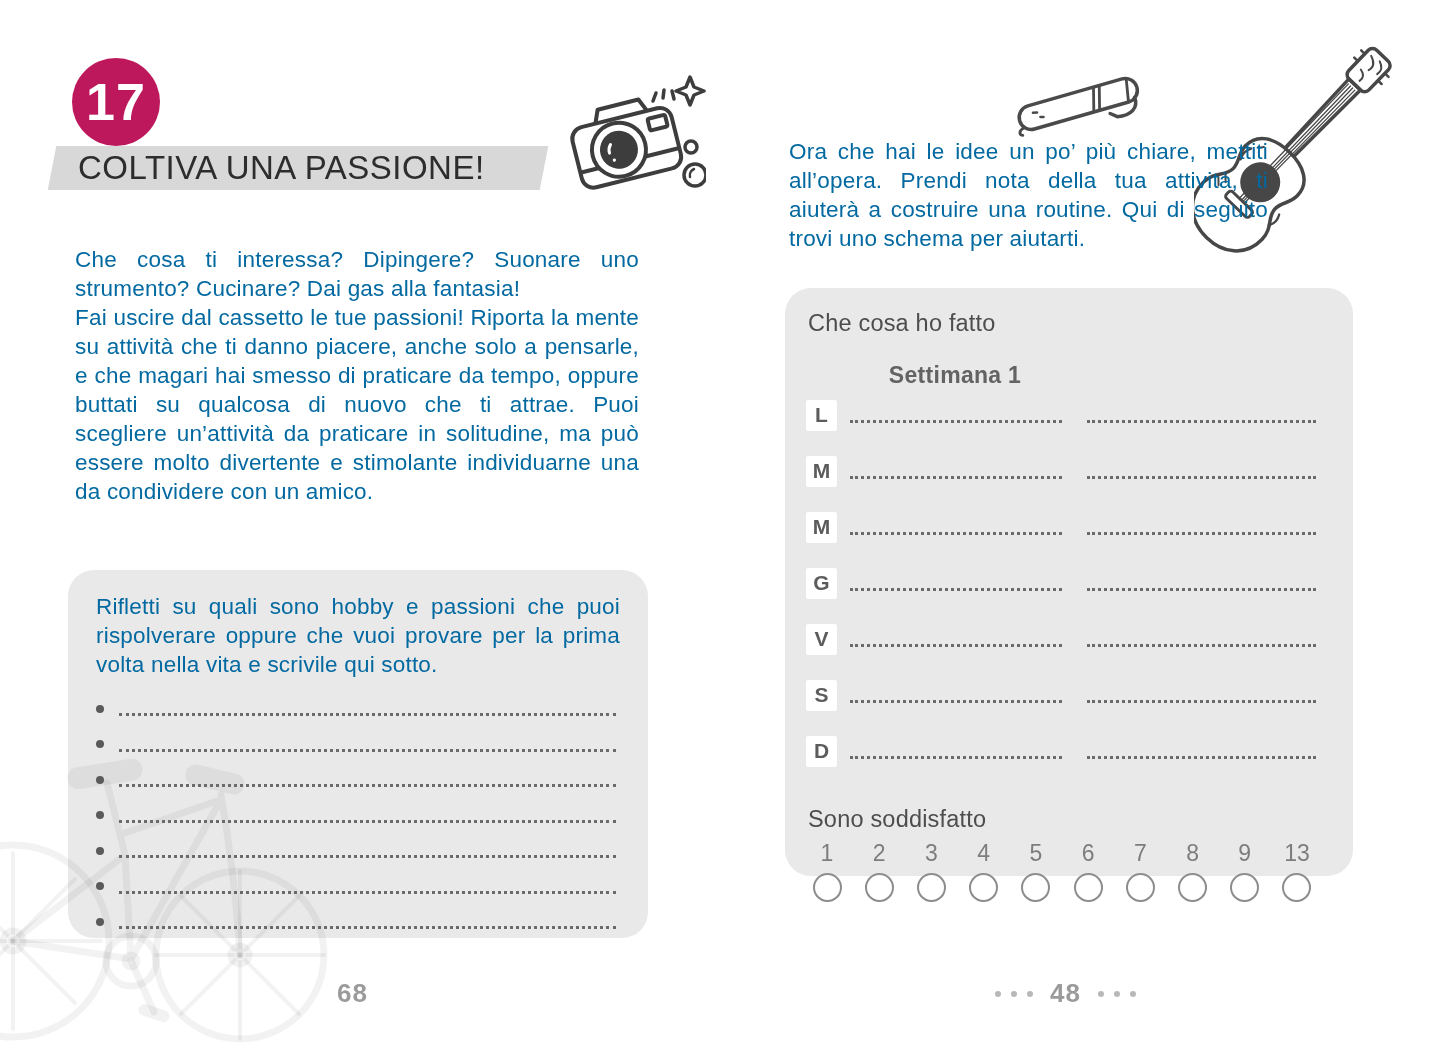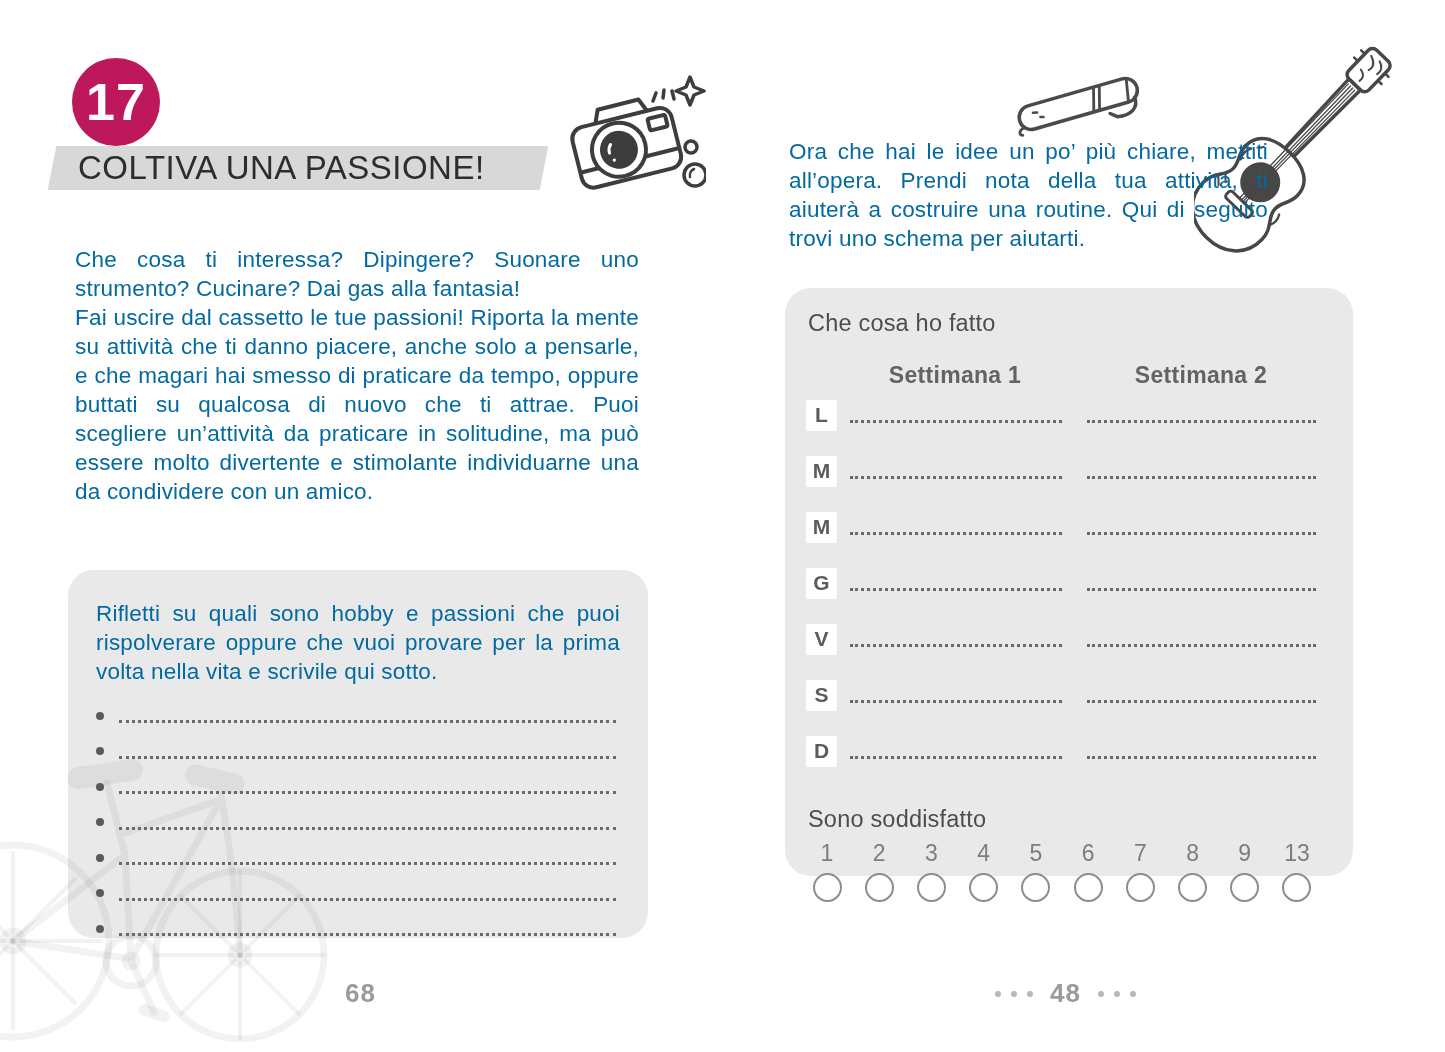--- a/index.html
+++ b/index.html
@@ -26,21 +26,21 @@
 
   .para-left{left:75px;top:245px;width:564px;}
   .para-right{left:789px;top:137px;width:479px;}
 
   
   .gray-box{background:#e9e9e9;border-radius:26px;}
   .left-box{left:68px;top:570px;width:580px;height:368px;}
   .right-box{left:785px;top:288px;width:568px;height:588px;}
   .box-inner{position:relative;z-index:2;height:100%;}
   .left-box .box-inner{padding:22px 28px 0 28px;box-sizing:border-box;}
-  .left-box .prompt{width:524px;margin-top:7px;}
+  .left-box .prompt{width:524px;}
 
   
   .dotline{display:inline-block;border-bottom:3px dotted #6a6a6a;height:0;}
   .bullets{margin-top:12px;}
   .bullet-row{display:flex;align-items:center;height:35.5px;}
   .bdot{width:8px;height:8px;border-radius:50%;background:#5a5a5a;flex:0 0 auto;}
   .bullet-row .dotline{flex:1;margin-left:15px;margin-right:4px;margin-top:12px;}
 
   
   .box-title{left:23px;top:22px;font-size:23.5px;color:#4d4d4d;letter-spacing:0.2px;}
@@ -60,21 +60,21 @@
 
   .sat-label{left:23px;top:518px;font-size:23.5px;color:#4d4d4d;letter-spacing:0.2px;}
   .scale{left:21px;top:553px;width:512px;display:flex;justify-content:space-between;}
   .scale-item{width:42px;display:flex;flex-direction:column;align-items:center;}
   .scale-num{font-size:23px;color:#7d7d7d;line-height:24px;}
   .scale-circle{width:29px;height:29px;border-radius:50%;background:#ffffff;
     border:2px solid #8d8d8d;margin-top:8px;box-sizing:border-box;}
 
   
   .footer{display:flex;align-items:center;z-index:2;}
-  .footer-left{left:255px;top:978px;width:195px;justify-content:space-between;gap:16px;}
+  .footer-left{left:255px;top:978px;width:195px;justify-content:center;gap:16px;}
   .footer-right{left:968px;top:978px;width:195px;justify-content:center;}
   .fdot{width:6px;height:6px;border-radius:50%;background:#b8b8b8;margin:0 5px;}
   .pagenum{font-size:26px;font-weight:bold;color:#9b9b9b;margin:0 12px;letter-spacing:1px;}
 
   
   .icon{pointer-events:none;}
   .bike{left:-75px;top:733px;z-index:1;}
 </style>
 </head>
 <body>
@@ -218,21 +218,20 @@
 </svg>
 
 <div class="abs body-text para-right">Ora che hai le idee un po’ più chiare, mettiti all’opera. Prendi nota della tua attività, ti aiuterà a costruire una routine. Qui di seguito trovi uno schema per aiutarti.</div>
 
 <div class="abs gray-box right-box">
   <div class="box-inner">
     <div class="abs box-title">Che cosa ho fatto</div>
 
     <div class="abs week-headers">
       <span class="h1">Settimana 1</span>
-      <span class="h2">Settimana 2</span>
     </div>
 
     <div class="abs days">
 
         <div class="day-row">
           <span class="day-badge">
             <span>L</span>
           </span>
           <span class="dotline w1"></span>
           <span class="dotline w2"></span>

